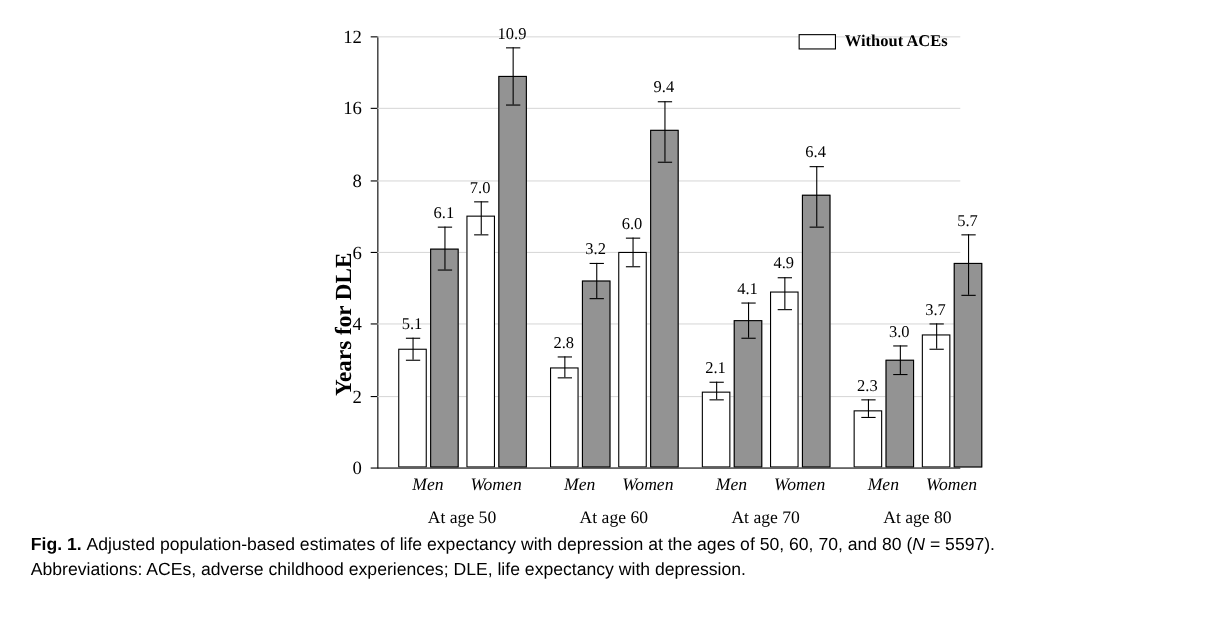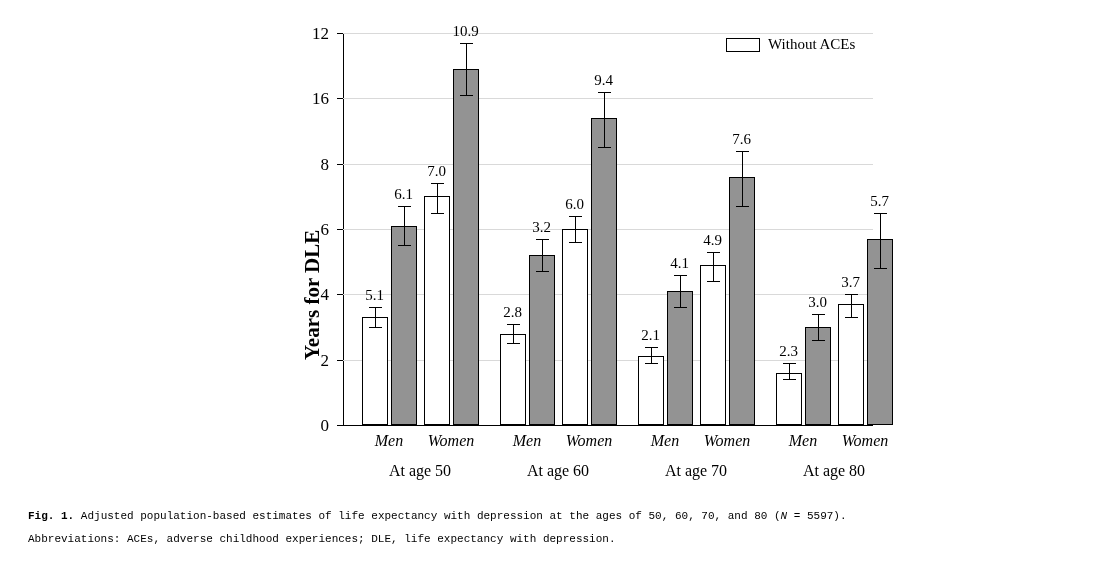--- a/index.html
+++ b/index.html
@@ -138,47 +138,48 @@
   .legend {
     position: absolute;
     left: 722px;
     top: 28px;
     width: 148px;
     padding: 3px 4px;
     box-sizing: border-box;
   }
   .legend-row {
     display: flex;
-    align-items: flex-end;
+    align-items: flex-start;
     height: 21px;
+    font-weight: bold;
   }
   .legend-swatch {
     width: 34px;
     height: 14px;
     border: 1px solid #000;
     box-sizing: border-box;
     margin-right: 8px;
   }
   .legend-swatch.without { background: #ffffff; }
   .legend-swatch.with { background: #939393; }
   .legend-text {
     font-size: 15px;
     line-height: 15px;
     font-family: "Liberation Serif", serif;
   }
 
   
   .caption {
     position: absolute;
     left: 28px;
-    top: 505px;
+    top: 484px;
     width: 1050px;
-    font-size: 11px;
+    font-size: 16px;
     line-height: 23px;
-    font-family: Liberation Mono, monospace;
+    font-family: Liberation Sans, sans-serif;
   }
   .caption b { font-weight: bold; }
   .caption i { font-style: italic; }
 </style>
 </head>
 <body>
 
 <div id="figure">
 
   <div class="ylabel-wrap">
@@ -254,21 +255,21 @@
       <div class="bar-value" style="left: 316.5px; width: 40px; top: 222.733px;">4.1</div>
       <div class="bar without" style="left: 356.5px; width: 26px; height: 160.067px;"></div>
       <div class="err-line" style="left: 369.5px; top: 218.867px; height: 29.4px;"></div>
       <div class="err-cap" style="left: 363.5px; top: 218.867px; width: 13px;"></div>
       <div class="err-cap" style="left: 363.5px; top: 248.267px; width: 13px;"></div>
       <div class="bar-value" style="left: 349.5px; width: 40px; top: 199.867px;">4.9</div>
       <div class="bar with" style="left: 385.5px; width: 26px; height: 248.267px;"></div>
       <div class="err-line" style="left: 398.5px; top: 117.6px; height: 55.5333px;"></div>
       <div class="err-cap" style="left: 392.5px; top: 117.6px; width: 13px;"></div>
       <div class="err-cap" style="left: 392.5px; top: 173.133px; width: 13px;"></div>
-      <div class="bar-value" style="left: 378.5px; width: 40px; top: 98.6px;">7.6</div>
+      <div class="bar-value" style="left: 378.5px; width: 40px; top: 98.6px;">6.4</div>
       <div class="bar without" style="left: 432.5px; width: 26px; height: 52.2667px;"></div>
       <div class="err-line" style="left: 445.5px; top: 329.933px; height: 16.3333px;"></div>
       <div class="err-cap" style="left: 439.5px; top: 329.933px; width: 13px;"></div>
       <div class="err-cap" style="left: 439.5px; top: 346.267px; width: 13px;"></div>
       <div class="bar-value" style="left: 425.5px; width: 40px; top: 310.933px;">2.3</div>
       <div class="bar with" style="left: 461.5px; width: 26px; height: 98px;"></div>
       <div class="err-line" style="left: 474.5px; top: 280.933px; height: 26.1333px;"></div>
       <div class="err-cap" style="left: 468.5px; top: 280.933px; width: 13px;"></div>
       <div class="err-cap" style="left: 468.5px; top: 307.067px; width: 13px;"></div>
       <div class="bar-value" style="left: 454.5px; width: 40px; top: 261.933px;">3.0</div>

